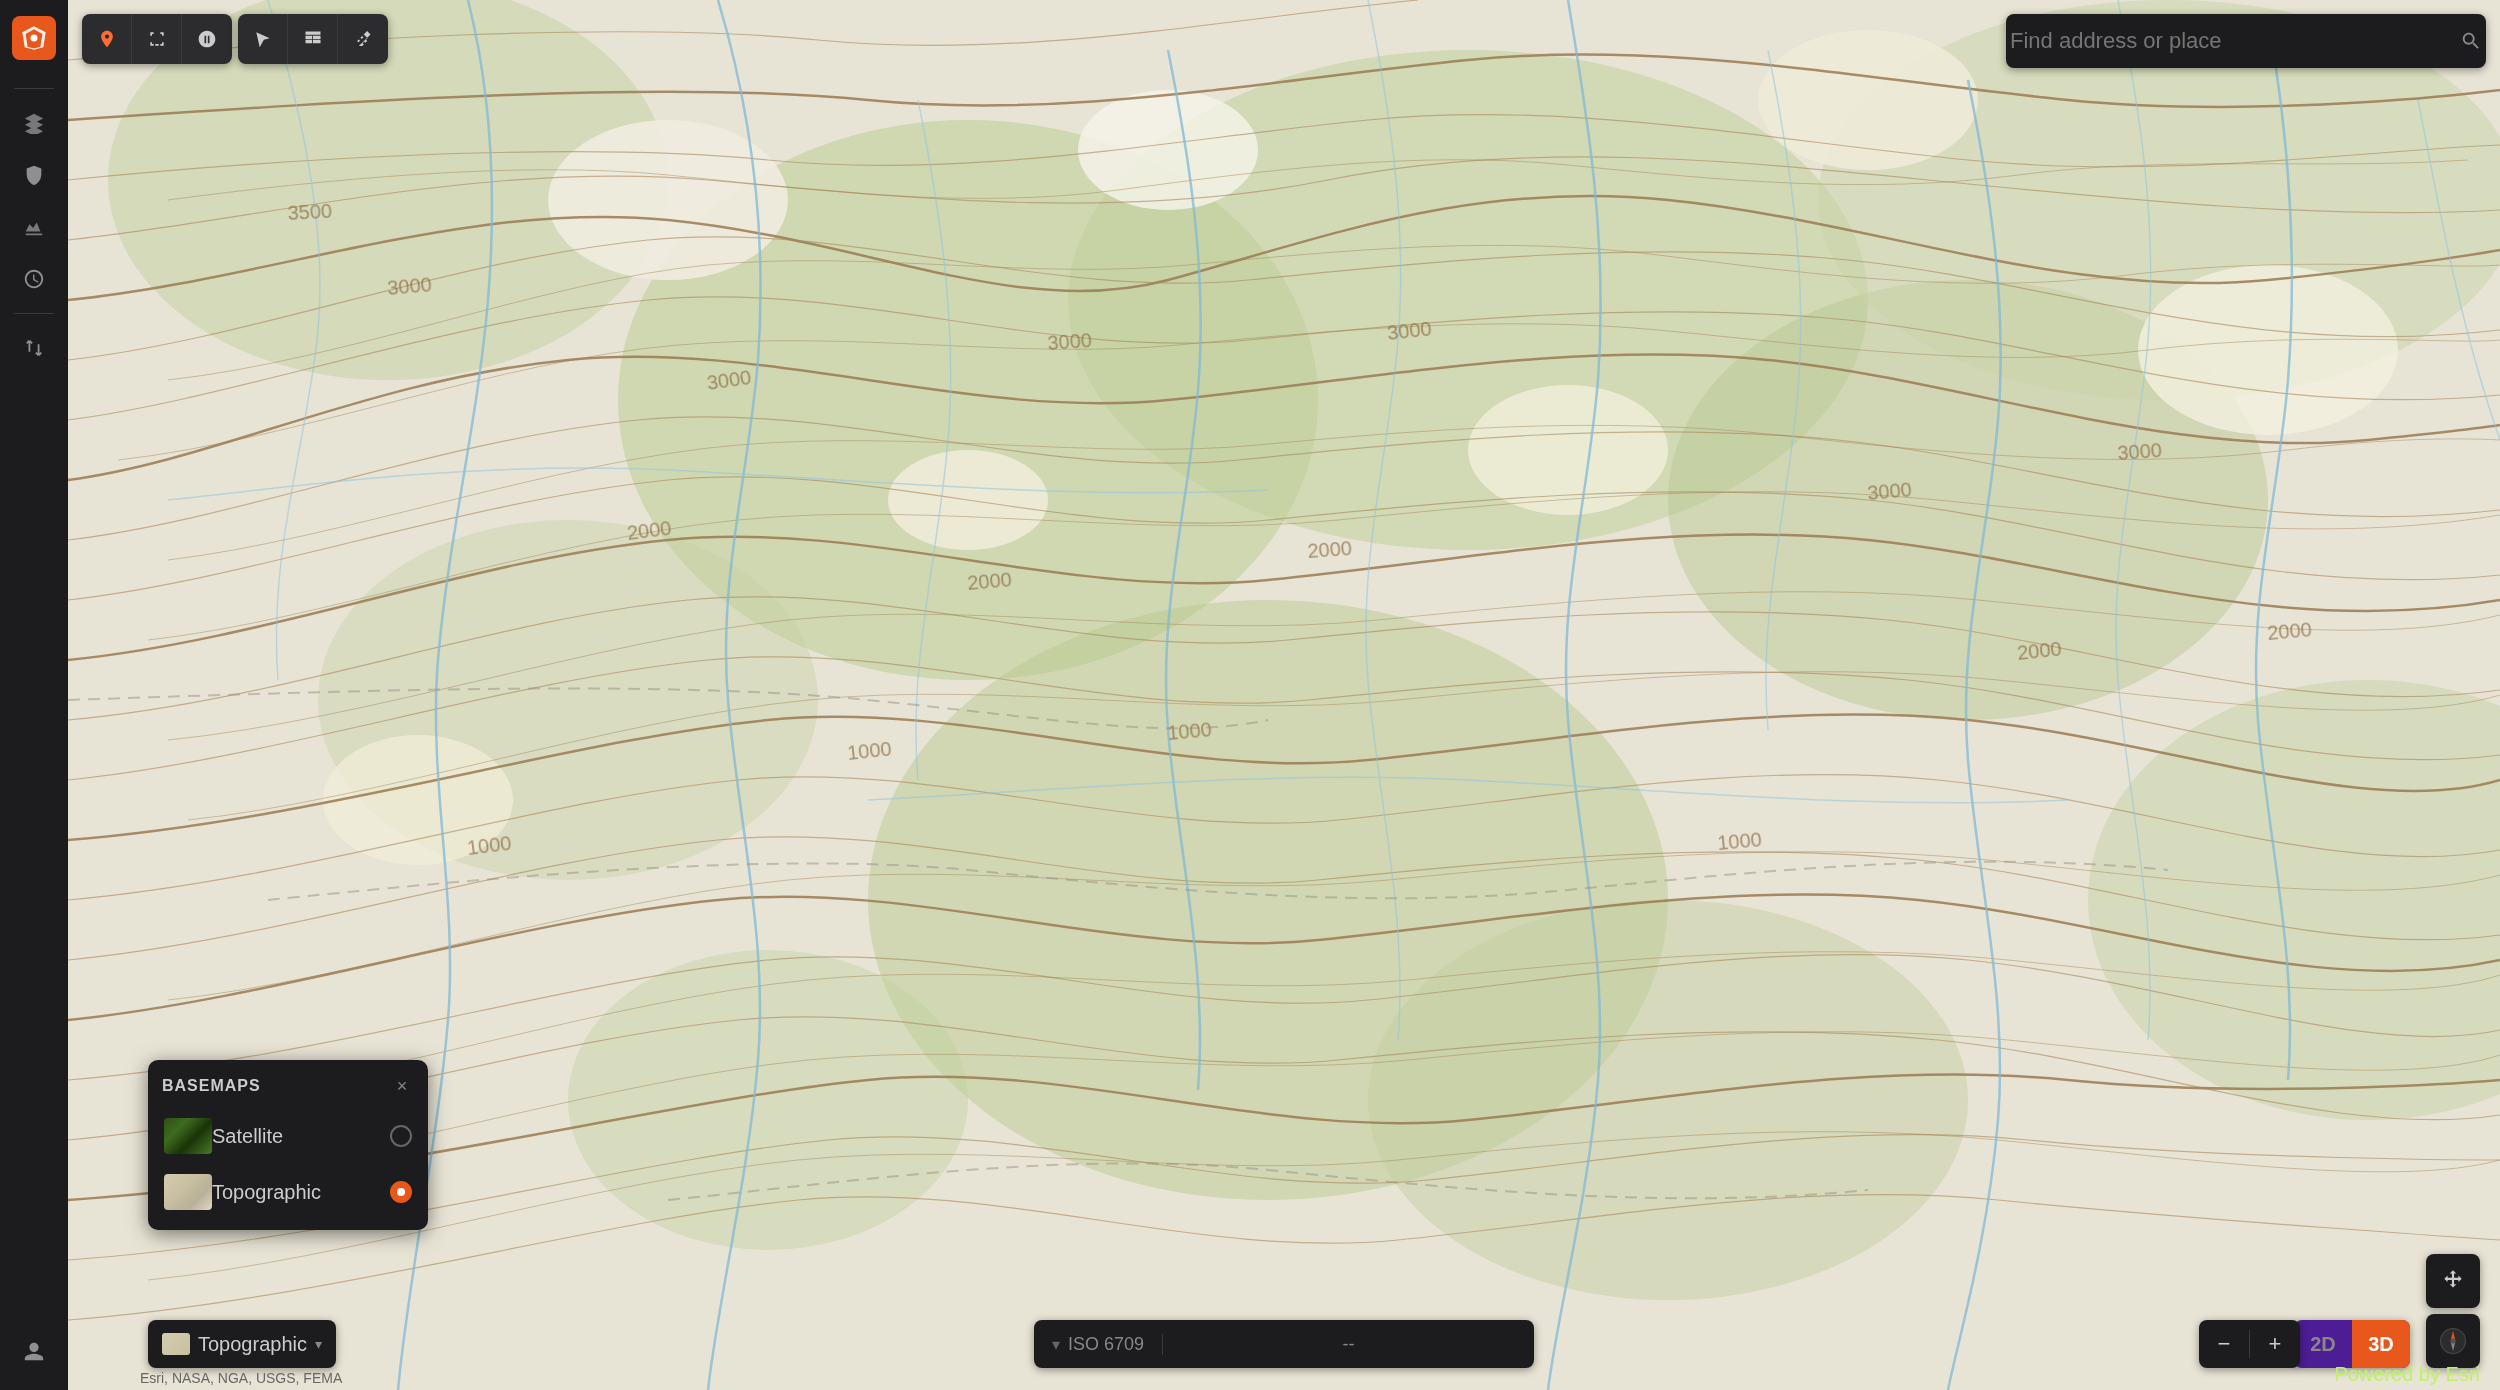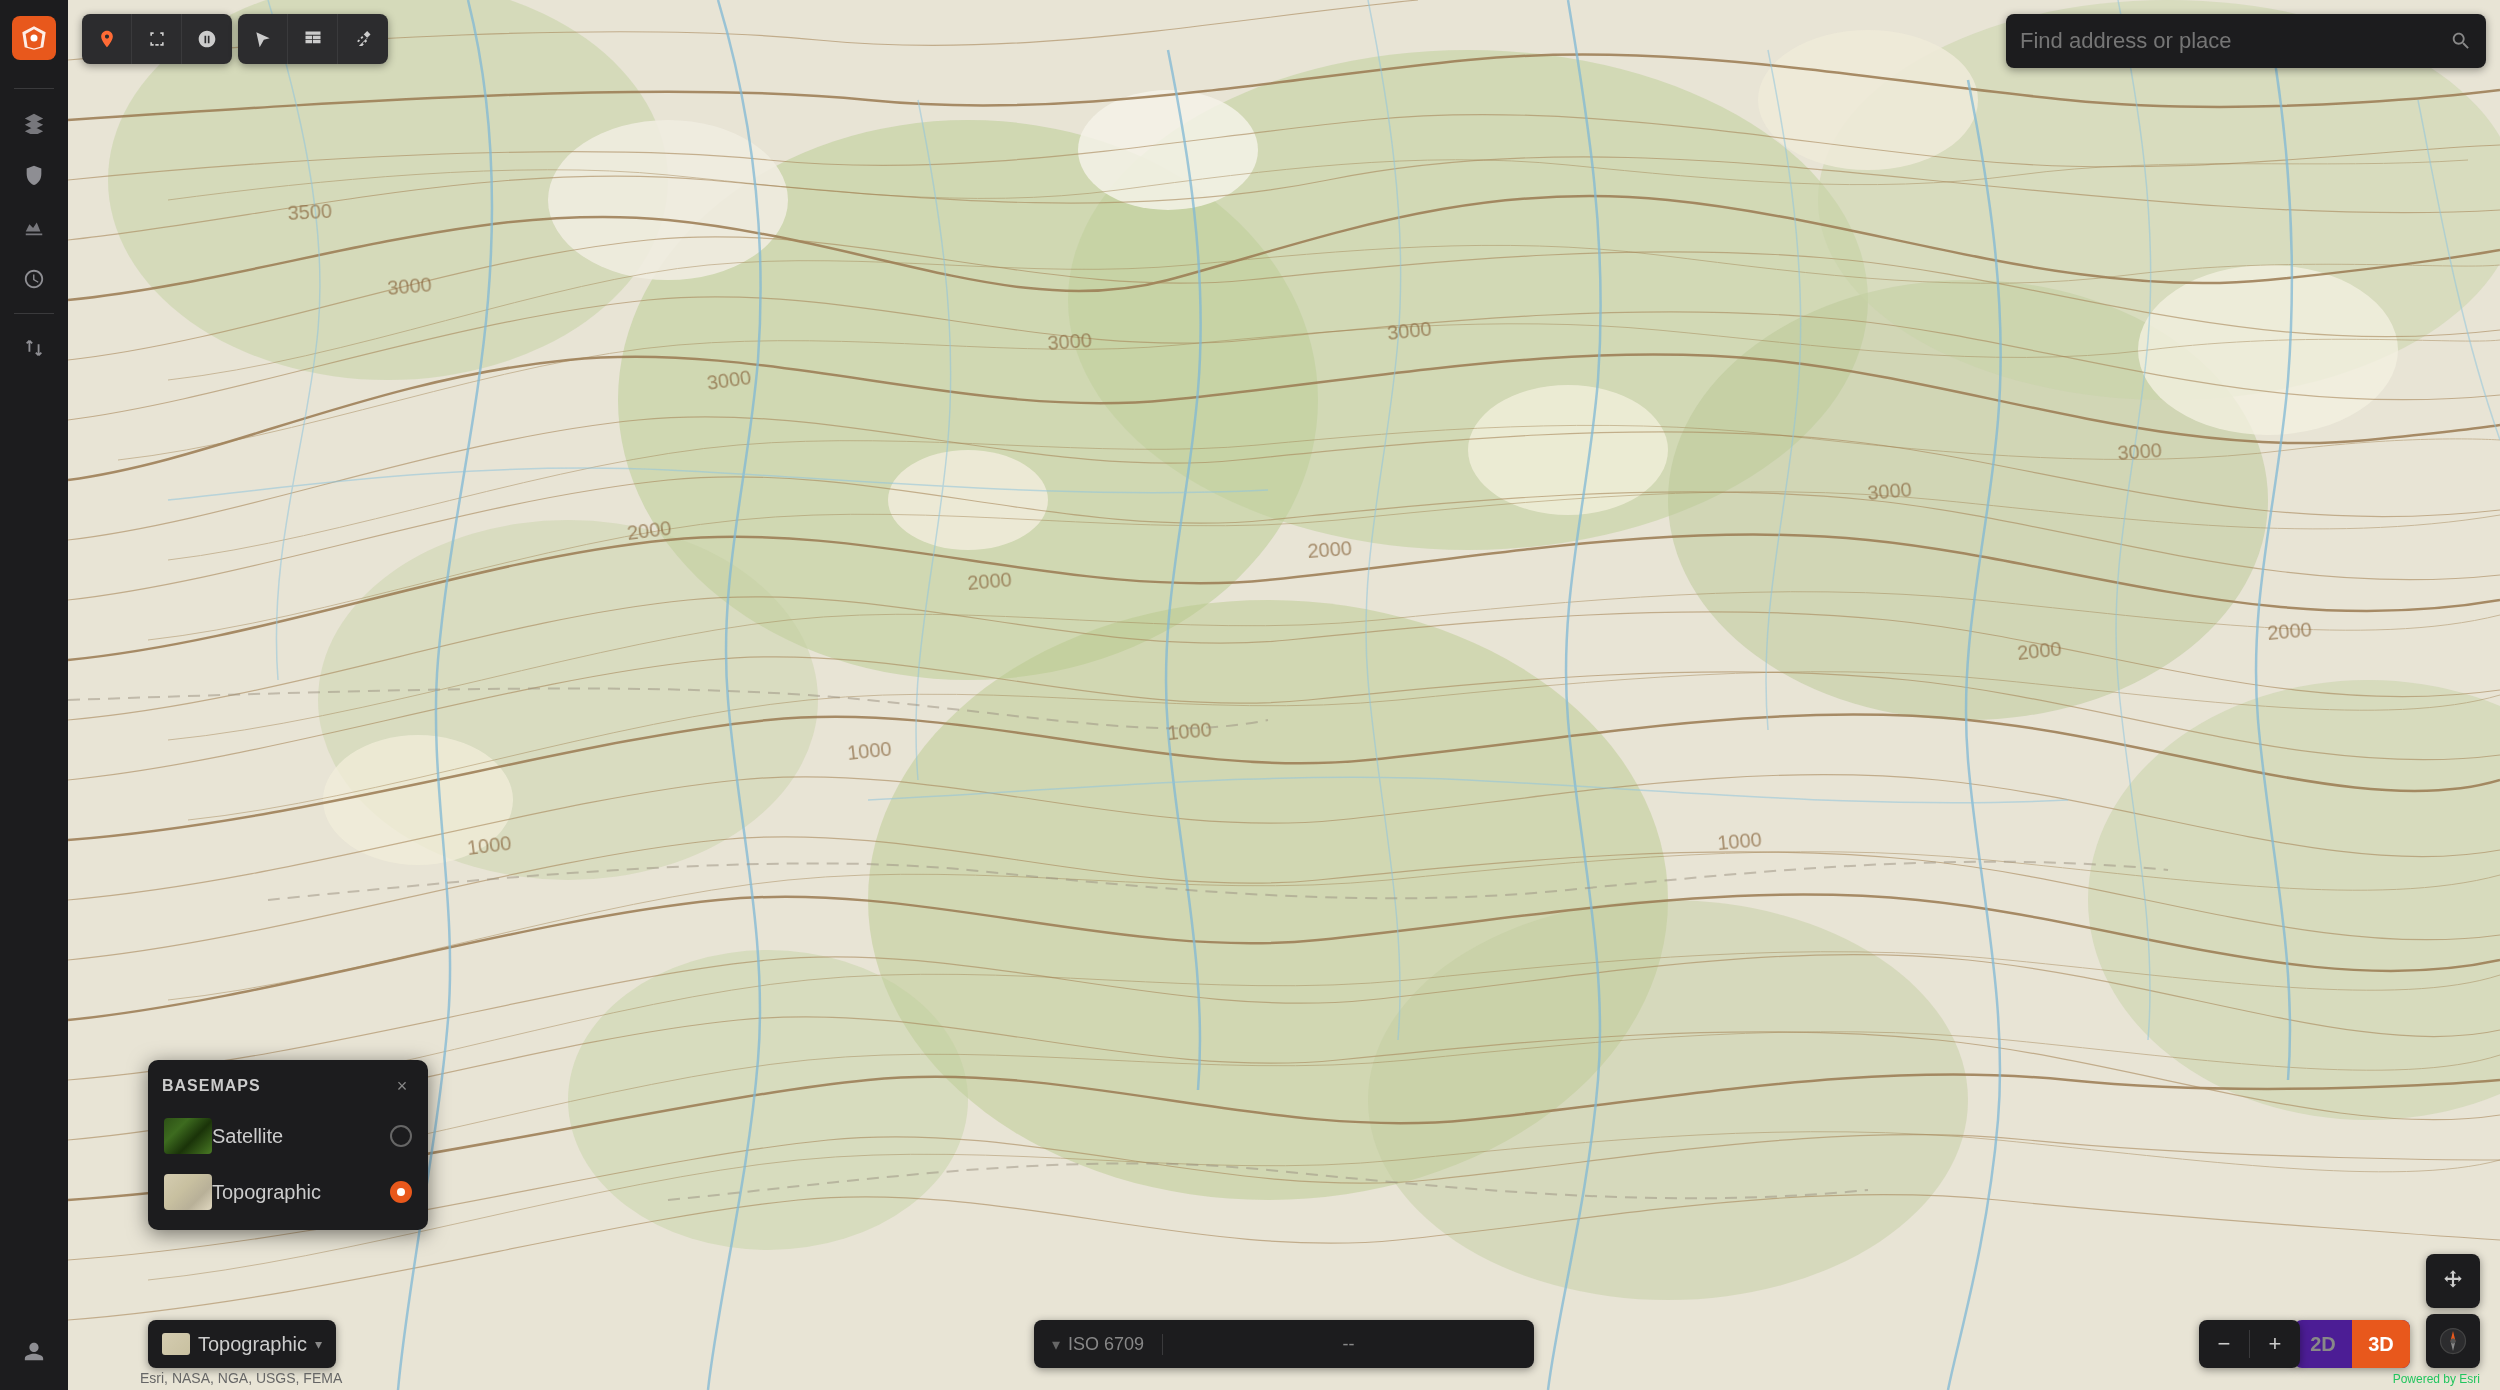--- a/index.html
+++ b/index.html
@@ -96,21 +96,21 @@
     
     .search-bar {
       position: absolute;
       top: 14px;
       right: 14px;
       z-index: 50;
       display: flex;
       align-items: center;
       background: #1c1c1e;
       border-radius: 8px;
-      padding: 0 14px;
+      padding: 0 4px;
       width: 480px;
       height: 54px;
       box-shadow: 0 2px 8px rgba(0,0,0,0.4);
     }
     .search-bar input {
       flex: 1;
       background: transparent;
       border: none;
       outline: none;
       color: #888;
@@ -343,22 +343,22 @@
       bottom: 4px;
       left: 72px;
       color: #666;
       font-size: 14px;
       z-index: 50;
     }
     .attribution-right {
       position: absolute;
       bottom: 4px;
       right: 20px;
-      color: #22c55e;
-      font-size: 12px;
+      color: #bef264;
+      font-size: 20px;
       z-index: 50;
     }
   </style>
 </head>
 <body>
 
 <div class="app-container">
 
   <div class="sidebar">
     <div class="sidebar-logo">

